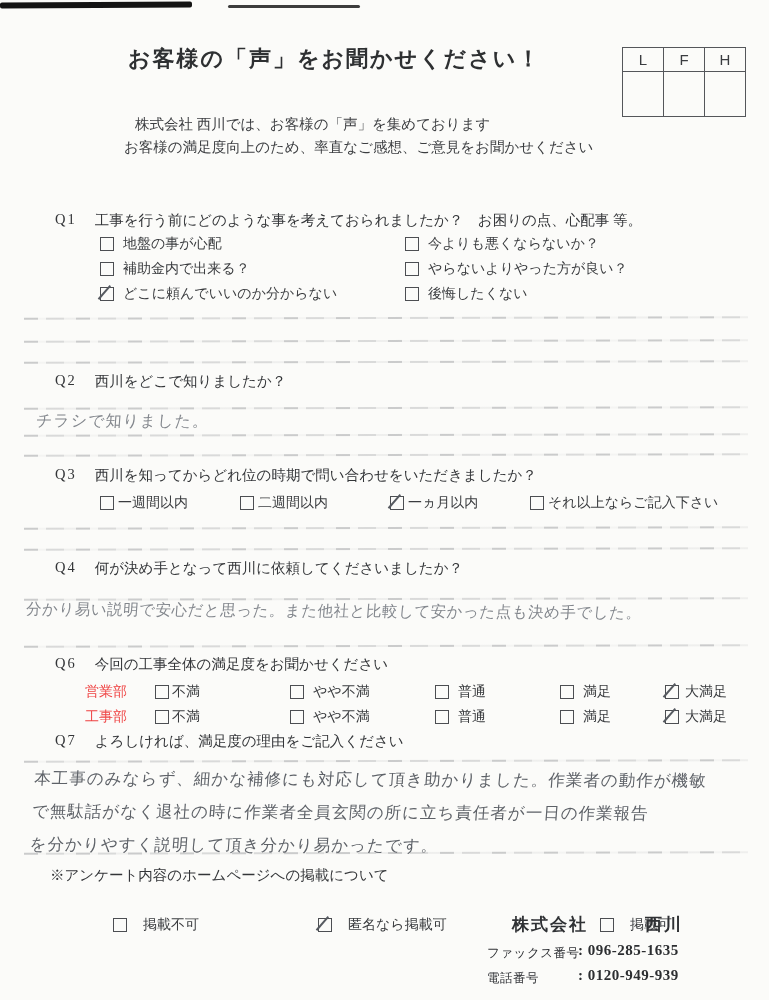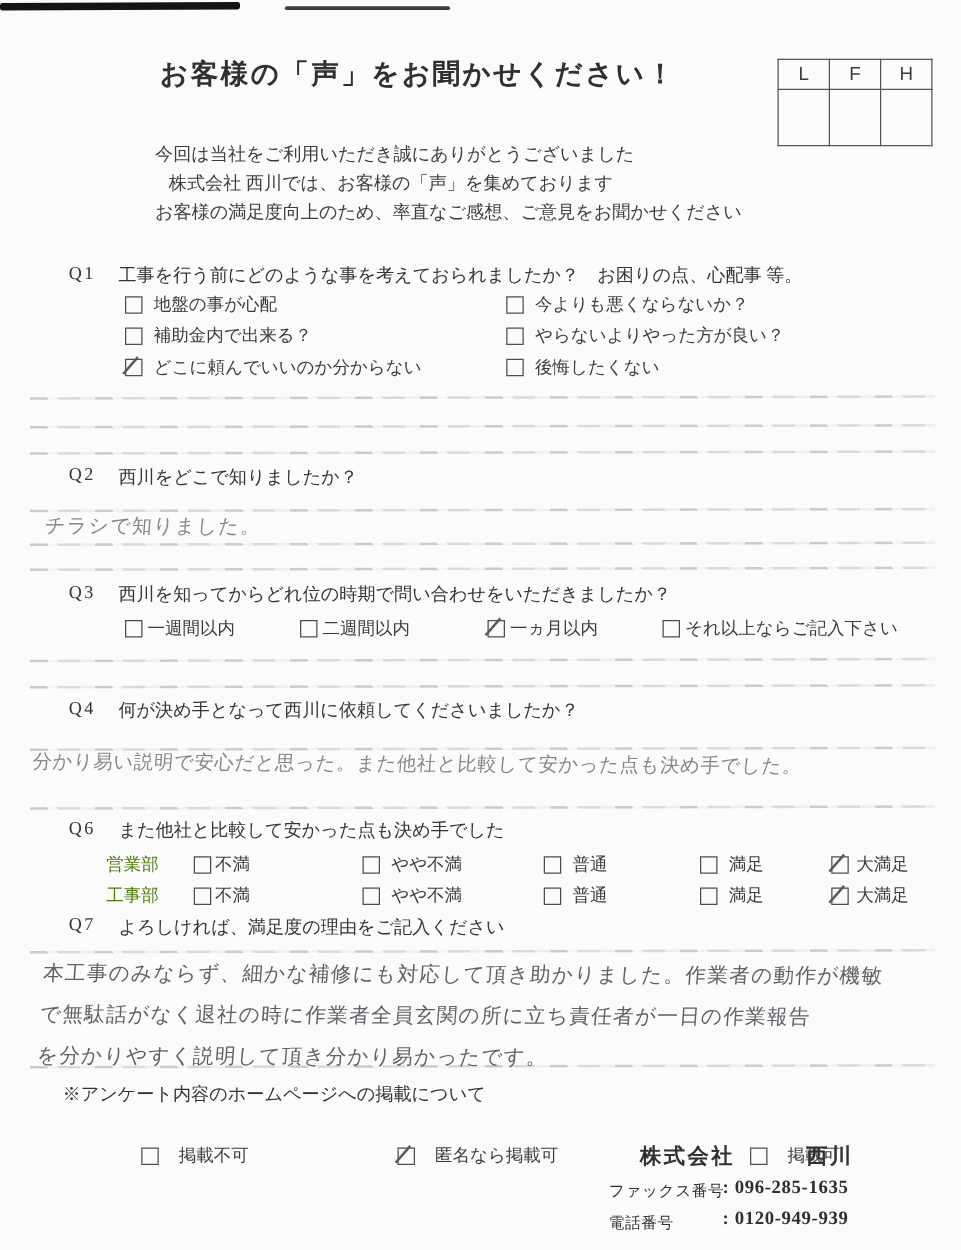--- a/index.html
+++ b/index.html
@@ -60,21 +60,21 @@
     font-family:"DejaVu Sans",sans-serif;
     color:#83878d;
     transform:skewX(-4deg) rotate(0.2deg);
     letter-spacing:1px;white-space:nowrap;
   }
   .hw-a2{left:36px;top:411px;font-size:16px;}
   .hw-a4{left:26px;top:601px;font-size:15.5px;letter-spacing:0.5px;transform:skewX(-4deg) rotate(0.35deg);}
   .hw-a7{left:32px;top:763px;font-size:16.5px;line-height:33px;color:#5f6playe368;white-space:normal;width:730px;}
   .hw-a7{color:#5e6268;}
 
-  .dept{position:absolute;font-size:14px;color:#4d7c0f;}
+  .dept{position:absolute;font-size:14px;color:#ef4444;}
 
   .pub-head{position:absolute;left:50px;top:866px;font-size:14.5px;color:#333538;}
   .thanks{position:absolute;left:50px;top:916px;font-size:14.5px;color:#333538;letter-spacing:0.5px;}
   .company{position:absolute;top:913px;font-size:17px;font-weight:bold;color:#2f3134;letter-spacing:2px;}
   .company.prefix{left:512px;}
   .company.name{left:645px;text-align:center;}
   .contact-label{
     position:absolute;left:487px;
     font-family:"Liberation Sans",sans-serif;font-weight:normal;
     font-size:12.5px;color:#303236;letter-spacing:0.5px;
@@ -103,21 +103,20 @@
     </tr>
     <tr class="bdy">
       <td></td>
       <td></td>
       <td></td>
     </tr>
   </tbody>
     </table>
 
   <div class="intro">
-    <div>今回は当社をご利用いただき誠にありがとうございました</div>
     <div class="in1">株式会社 西川では、お客様の「声」を集めております</div>
     <div>お客様の満足度向上のため、率直なご感想、ご意見をお聞かせください</div>
   </div>
 
   <div class="q-head" style="top:211px">
     <span class="q-label">Q1</span>
     <span class="q-text">工事を行う前にどのような事を考えておられましたか？　お困りの点、心配事 等。</span>
   </div>
   <div class="opt" style="left:100px;top:235px">
     <span class="cb"></span>
@@ -184,21 +183,21 @@
   <div class="q-head" style="top:559px">
     <span class="q-label">Q4</span>
     <span class="q-text">何が決め手となって西川に依頼してくださいましたか？</span>
   </div>
   <div class="rline" style="top:598px"></div>
   <div class="hw hw-a4">分かり易い説明で安心だと思った。また他社と比較して安かった点も決め手でした。</div>
   <div class="rline" style="top:645px"></div>
 
   <div class="q-head" style="top:655px">
     <span class="q-label">Q6</span>
-    <span class="q-text">また他社と比較して安かった点も決め手でした</span>
+    <span class="q-text">今回の工事全体の満足度をお聞かせください</span>
   </div>
   <div class="dept" style="left:85px;top:683px">営業部</div>
   <div class="opt" style="left:155px;top:683px;gap:3px">
     <span class="cb"></span>
     <span>不満</span>
   </div>
   <div class="opt" style="left:290px;top:683px">
     <span class="cb"></span>
     <span>やや不満</span>
   </div>

